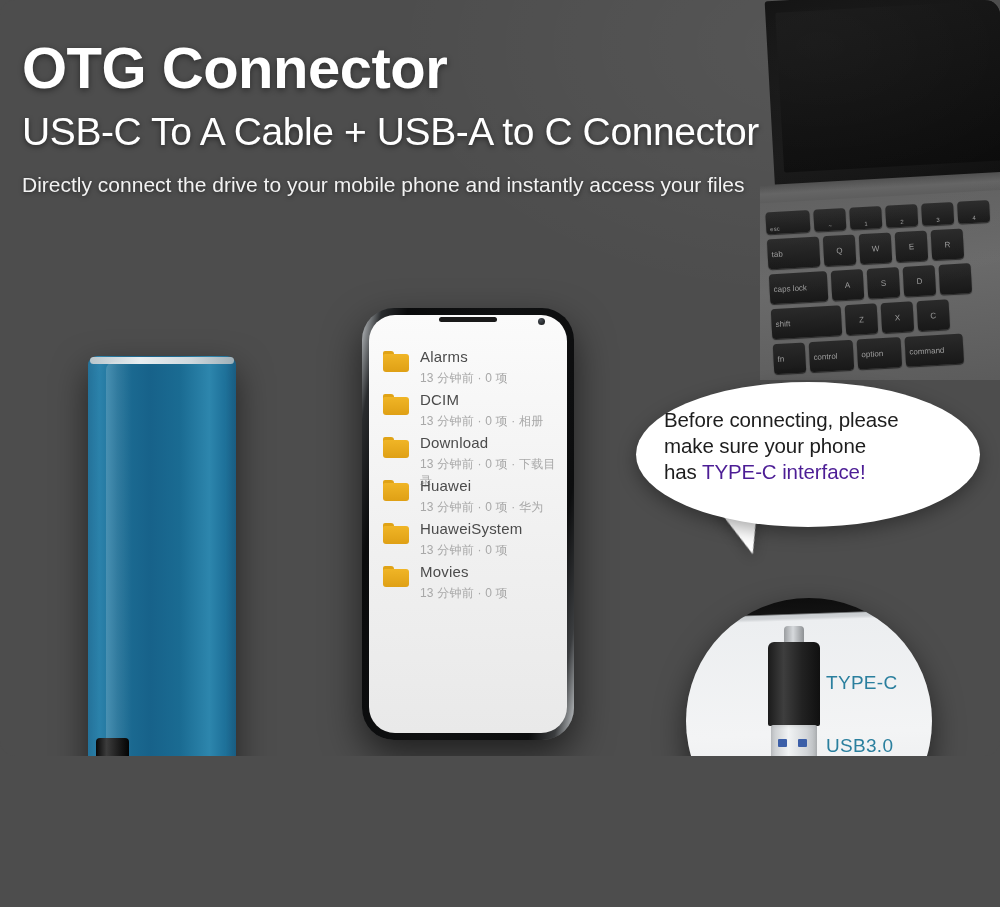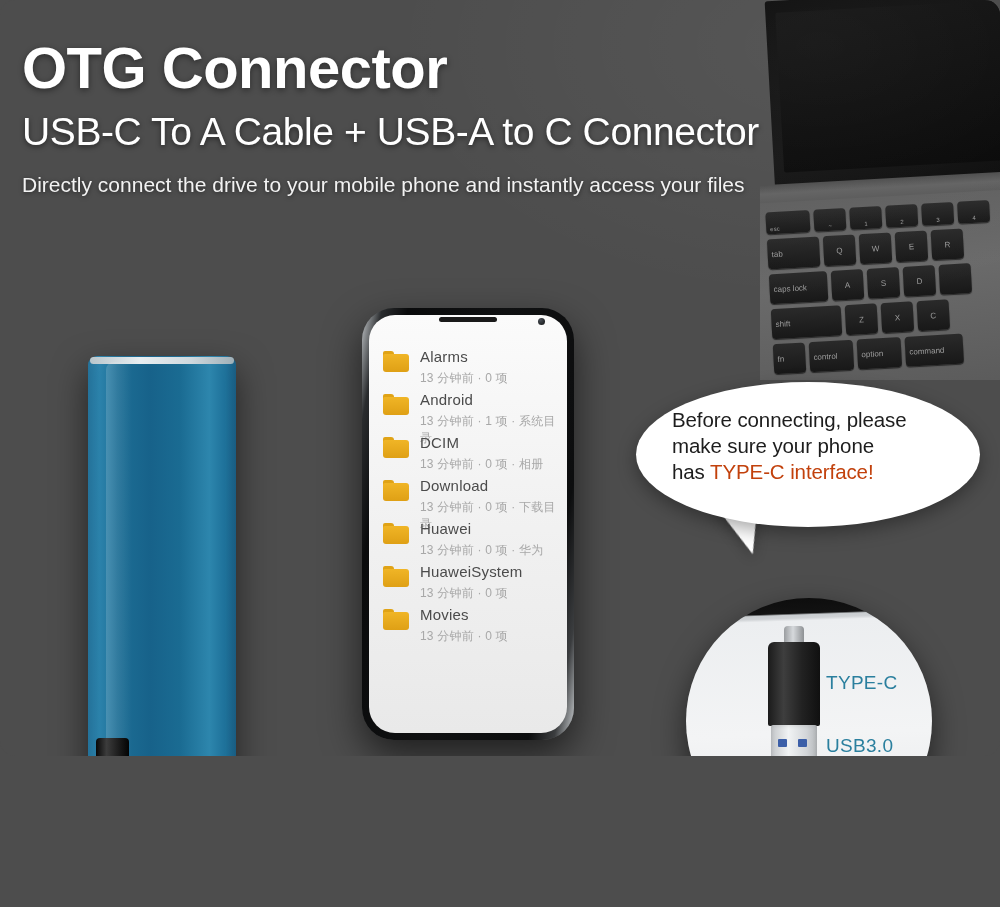--- a/index.html
+++ b/index.html
@@ -276,28 +276,28 @@
   .bubble-wrap { position: absolute; left: 636px; top: 382px; z-index: 40; }
   .bubble {
     position: relative;
     width: 344px; height: 145px;
     background: #ffffff;
     border-radius: 50% / 50%;
     box-shadow: 0 6px 18px rgba(0,0,0,.35);
   }
   .bubble-text {
     position: absolute;
-    top: 25px; left: 36px;
+    top: 25px; left: 28px;
     width: 296px;
     font-size: 20.5px;
     line-height: 1.27;
     color: #1d1d1d;
     letter-spacing: -0.1px;
   }
-  .accent { color: #c2410c; }
+  .accent { color: #4c1d95; }
   .bubble-tail {
     position: absolute;
     left: 78px; top: 112px;
     width: 0; height: 0;
     border-left: 34px solid transparent;
     border-right: 16px solid transparent;
     border-top: 62px solid #ffffff;
     transform: rotate(-9deg);
     filter: drop-shadow(0 5px 7px rgba(0,0,0,.25));
   }
@@ -439,30 +439,20 @@
 
         <div class="file-list">
           <div class="file-row">
             <div class="folder-icon">
                 <div class="tab"></div>
                 <div class="body"></div>
               </div>
             <div class="file-text">
               <div class="file-name">Alarms</div>
               <div class="file-meta">13 分钟前 · 0 项</div>
-            </div>
-          </div>
-          <div class="file-row">
-            <div class="folder-icon">
-                <div class="tab"></div>
-                <div class="body"></div>
-              </div>
-            <div class="file-text">
-              <div class="file-name">Android</div>
-              <div class="file-meta">13 分钟前 · 1 项 · 系统目录</div>
             </div>
           </div>
           <div class="file-row">
             <div class="folder-icon">
                 <div class="tab"></div>
                 <div class="body"></div>
               </div>
             <div class="file-text">
               <div class="file-name">DCIM</div>
               <div class="file-meta">13 分钟前 · 0 项 · 相册</div>

